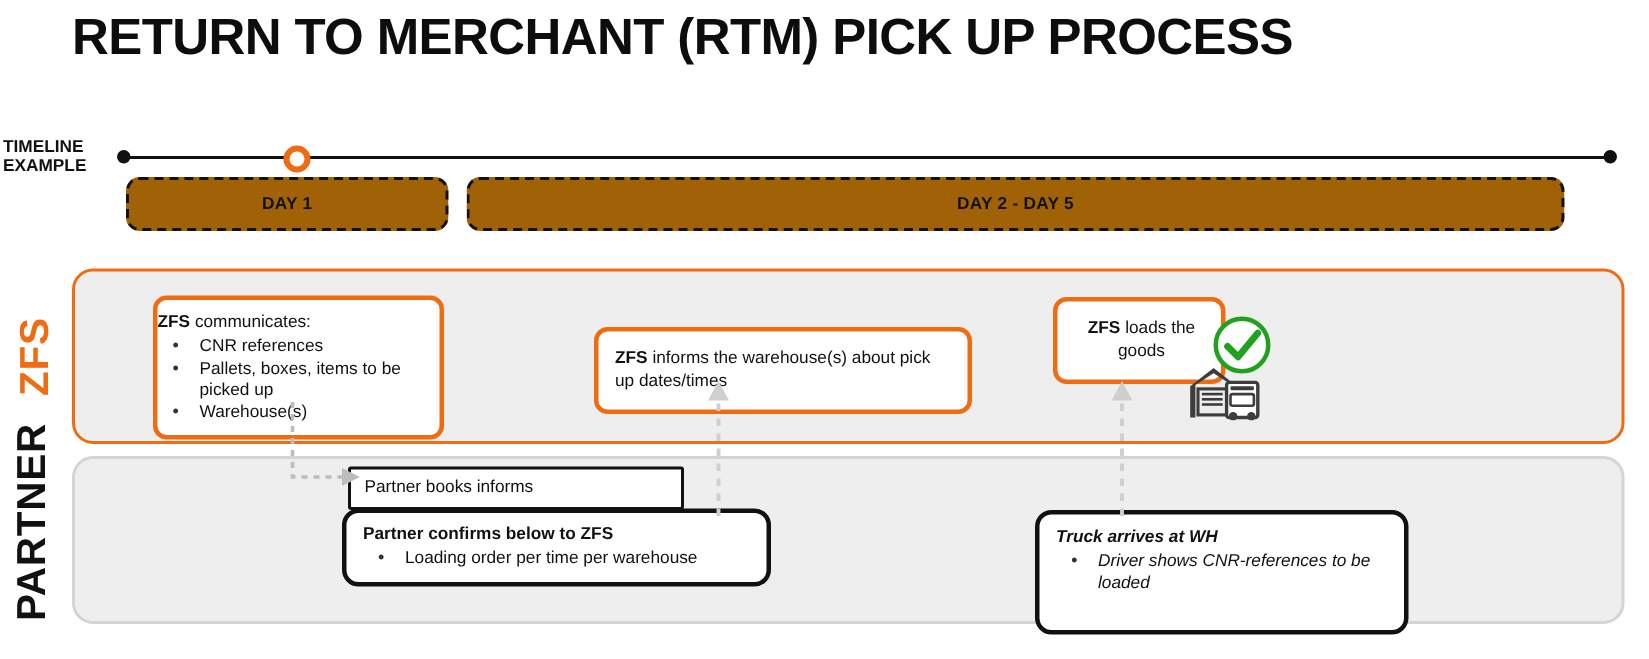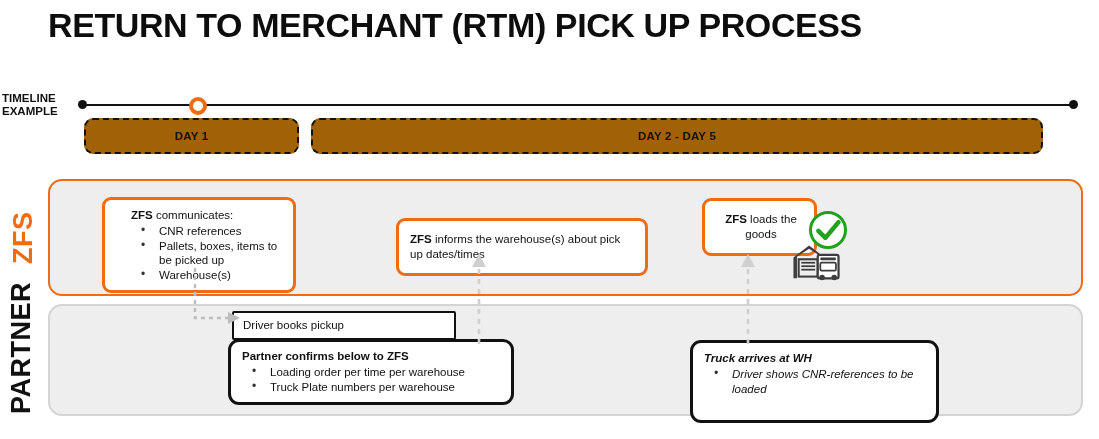--- a/index.html
+++ b/index.html
@@ -148,21 +148,21 @@
   }
   .card-black-round {
     border: 3px solid #111111;
     border-radius: 11px;
   }
   .card-black-sharp {
     border: 2.5px solid #111111;
     border-radius: 2px;
   }
   .card-inner {
-    padding: 8px 10px 8px 26px;
+    padding: 8px 10px 8px 0;
   }
   .card-title {
     font-size: 11.5px;
     line-height: 15px;
     color: #111;
   }
   .card-title b { font-weight: bold; }
   .bullets {
     margin: 1px 0 0 0;
     padding: 0;
@@ -287,30 +287,29 @@
     <circle cx="37" cy="43" r="3.2"></circle>
     <circle cx="51" cy="43" r="3.2"></circle>
   </g>
 </svg>
 
 <div class="band" id="band-partner"></div>
 <div class="band-label" id="label-partner">PARTNER</div>
 
 <div class="card card-black-sharp" id="card-partner-books">
   <div class="card-inner" style="padding:5px 8px 5px 9px;">
-    <div class="card-title"><b></b><span>Driver books pickup</span></div>
+    <div class="card-title"><b></b><span>Partner books informs</span></div>
   </div>
 </div>
 
 <div class="card card-black-round" id="card-partner-confirms">
   <div class="card-inner" style="padding:7px 10px 8px 11px;">
     <div class="card-title"><b>Partner confirms below to ZFS</b><span></span></div>
     <ul class="bullets">
       <li>Loading order per time per warehouse</li>
-      <li>Truck Plate numbers per warehouse</li>
     </ul>
   </div>
 </div>
 
 <div class="card card-black-round" id="card-truck-arrives">
   <div class="card-inner" style="padding:8px 10px 24px 11px;font-style:italic;">
     <div class="card-title"><b>Truck arrives at WH</b><span></span></div>
     <ul class="bullets">
       <li>Driver shows CNR-references to be loaded</li>
     </ul>

